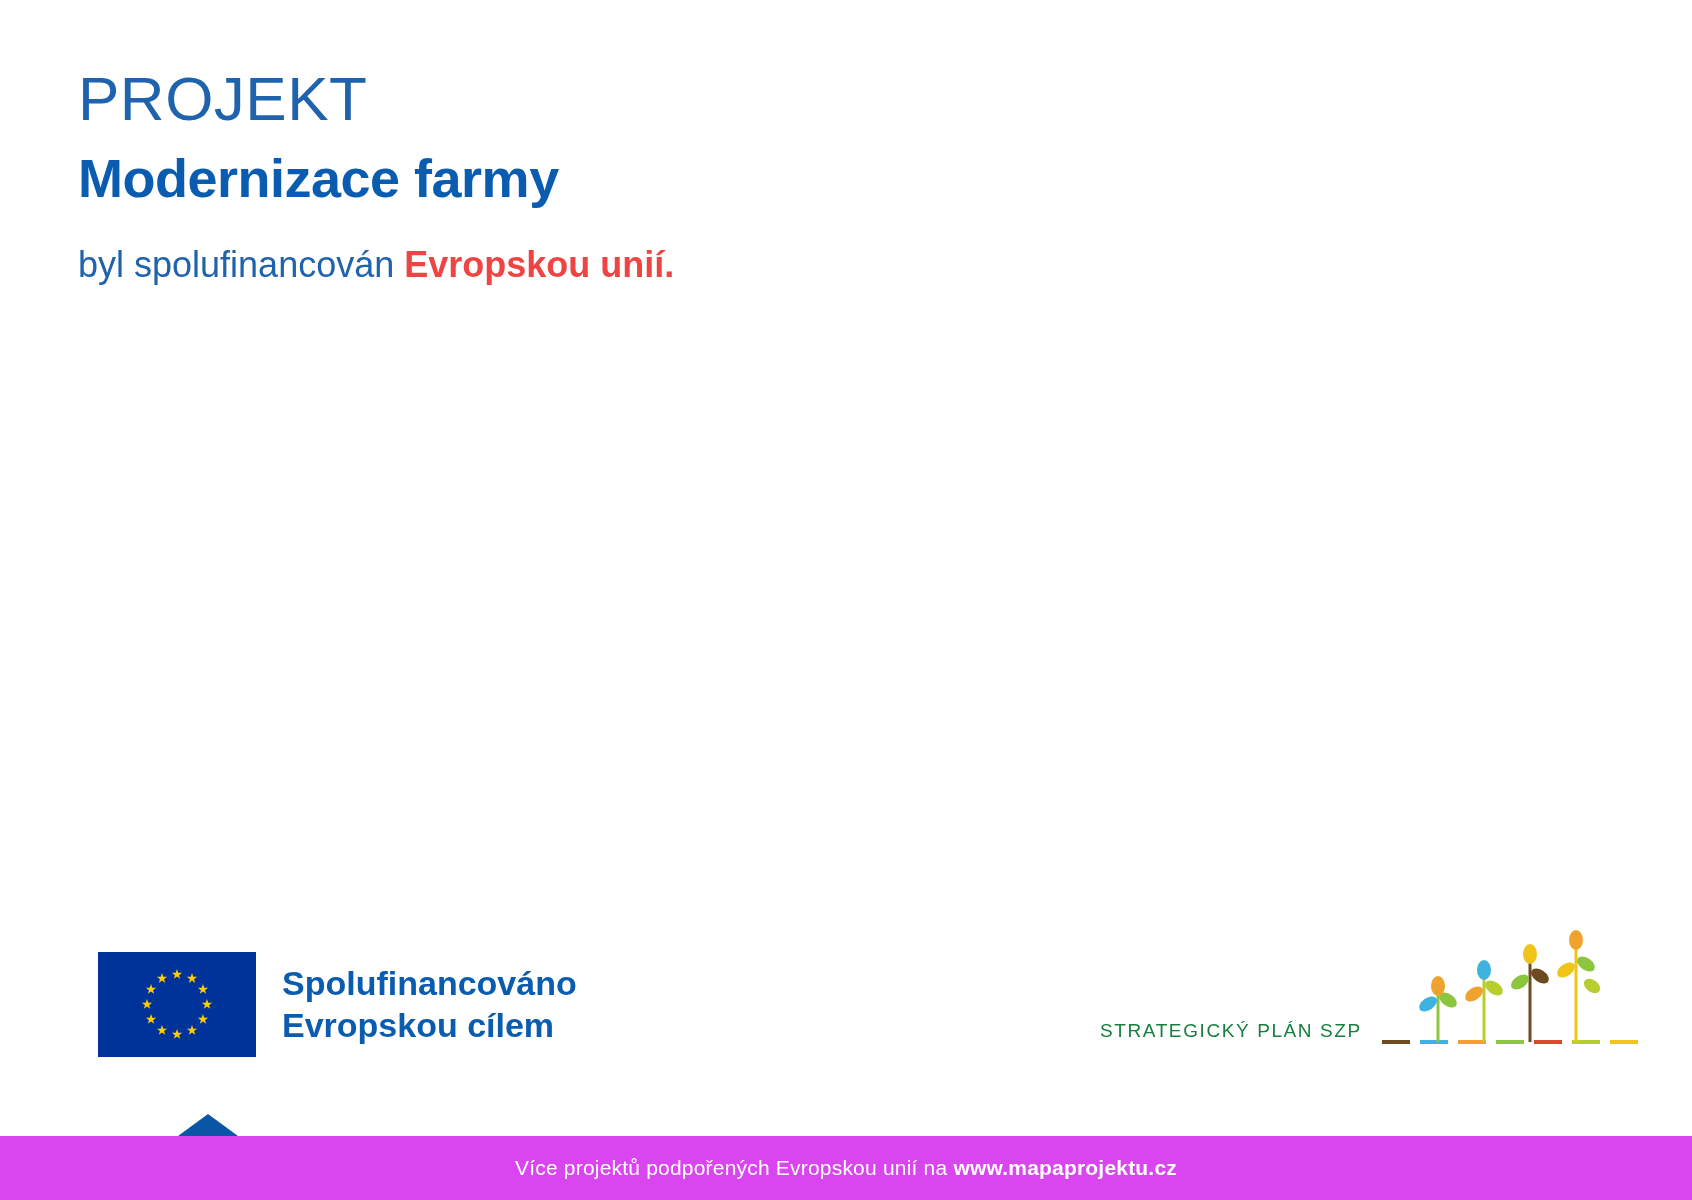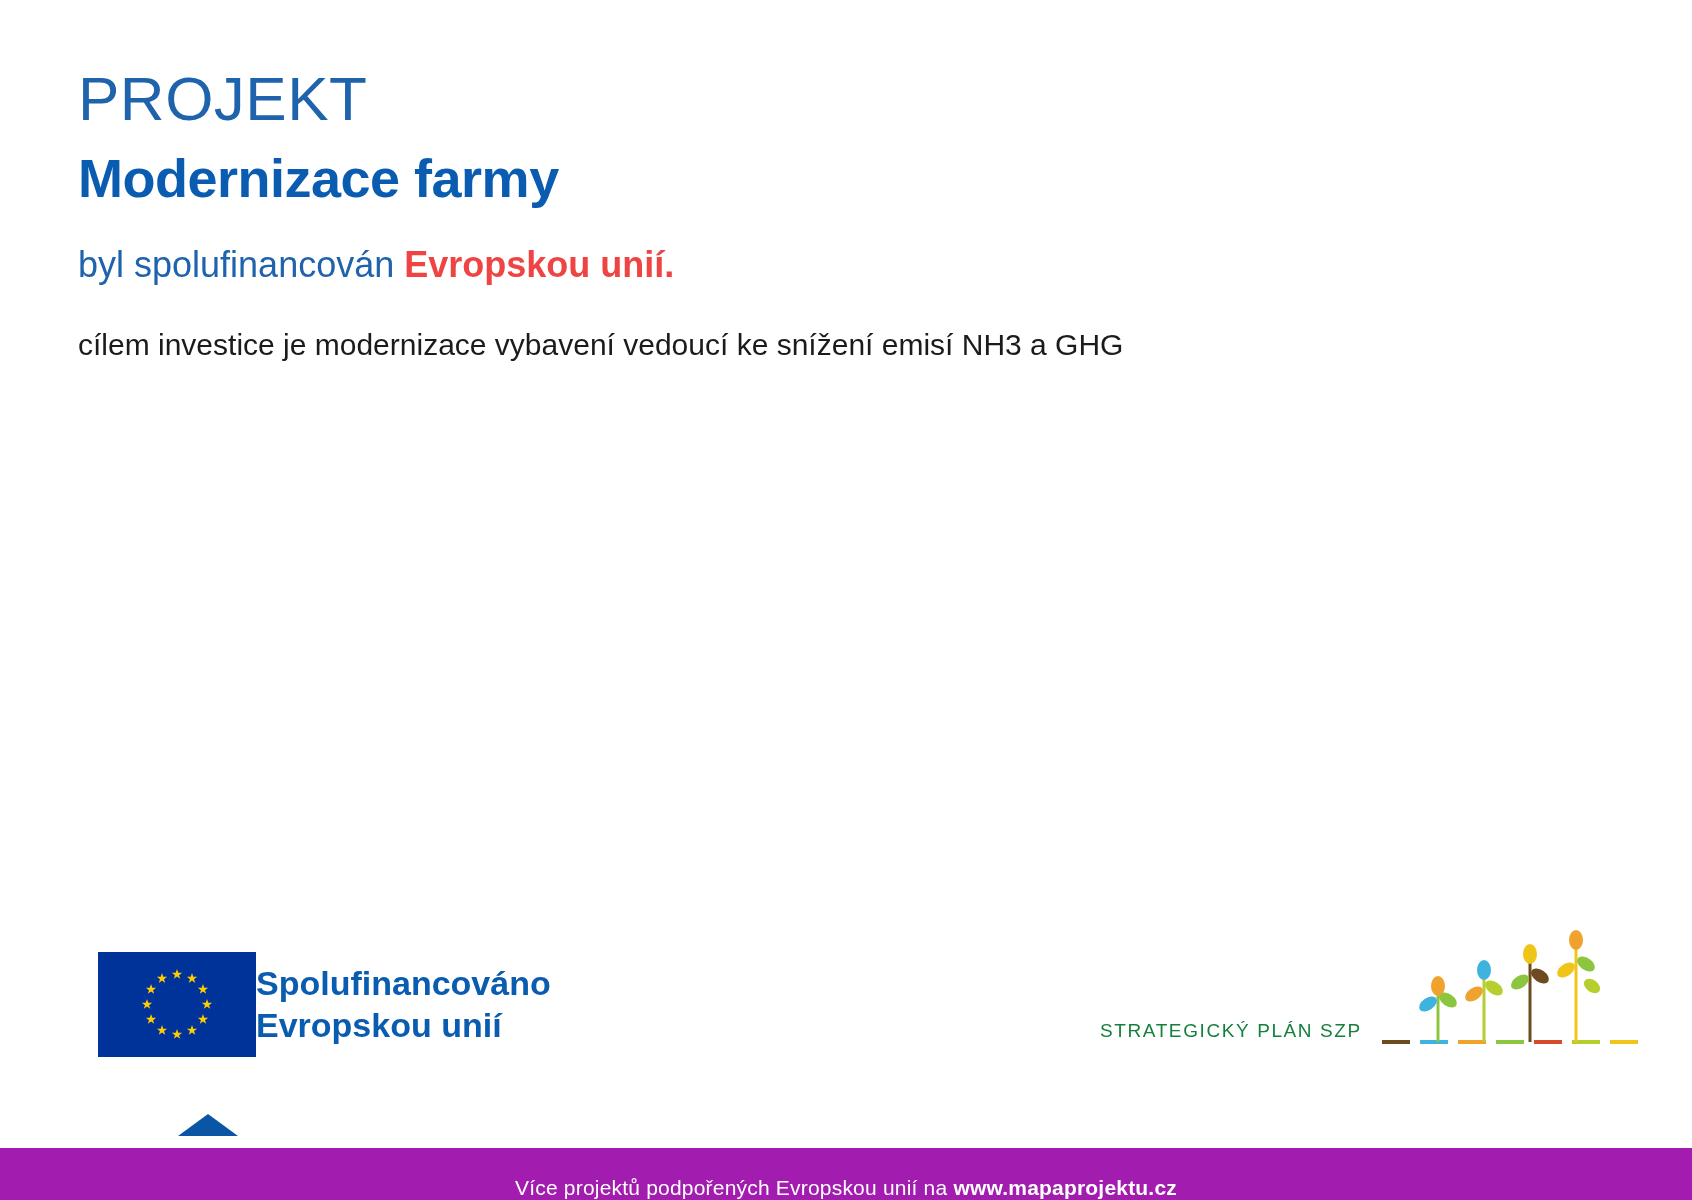--- a/index.html
+++ b/index.html
@@ -83,20 +83,21 @@
     background: #003399;
     position: relative;
     flex: none;
   }
   .eu-stars {
     position: absolute;
     inset: 0;
   }
 
   .eu-caption {
+    margin-left: 26px;
     color: #0a5cb0;
     font-weight: 700;
     font-size: 34px;
     line-height: 1.22;
     white-space: nowrap;
   }
 
   
   .szp-block {
     position: absolute;
@@ -122,24 +123,24 @@
     width: 260px;
     height: 140px;
   }
 
   
   .footer {
     position: absolute;
     left: 0;
     right: 0;
     bottom: 0;
-    height: 52px;
-    background: #a21caf;
+    height: 64px;
+    background: #d946ef;
     display: flex;
-    align-items: flex-end;
+    align-items: center;
     justify-content: center;
   }
   .footer-text {
     color: #ffffff;
     font-size: 21px;
     font-weight: 400;
     letter-spacing: 0.2px;
   }
   .footer-text .bold {
     font-weight: 700;
@@ -157,21 +158,20 @@
 </style>
 </head>
 <body>
 
 <div class="poster">
 
   <div class="content">
     <p class="kicker">PROJEKT</p>
     <h1 class="title">Modernizace farmy</h1>
     <p class="subtitle"><span>byl spolufinancován </span><span class="strong">Evropskou unií.</span></p>
-    <p class="description">cílem investice je modernizace vybavení vedoucí ke snížení emisí NH3 a GHG</p>
   </div>
 
   <div class="eu-block">
     <div class="eu-flag">
       <svg class="eu-stars" viewBox="0 0 158 105" xmlns="http://www.w3.org/2000/svg" aria-hidden="true">
         <g fill="#FFCC00">
           <g transform="translate(79,52.5)">
             <g transform="translate(0,-30)">
                 <polygon points="0,-5.4 1.27,-1.67 5.13,-1.67 2.03,0.64 3.17,4.37 0,2.1 -3.17,4.37 -2.03,0.64 -5.13,-1.67 -1.27,-1.67"></polygon>
               </g>
@@ -207,21 +207,21 @@
               </g>
             <g transform="rotate(330) translate(0,-30) rotate(-330)">
                 <polygon points="0,-5.4 1.27,-1.67 5.13,-1.67 2.03,0.64 3.17,4.37 0,2.1 -3.17,4.37 -2.03,0.64 -5.13,-1.67 -1.27,-1.67"></polygon>
               </g>
           </g>
         </g>
       </svg>
     </div>
     <div class="eu-caption">
       <div>Spolufinancováno</div>
-      <div>Evropskou unií</div>
+      <div>Evropskou cílem</div>
     </div>
   </div>
 
   <div class="szp-block">
     <div class="szp-text">STRATEGICKÝ PLÁN SZP</div>
     <svg class="szp-art" viewBox="0 0 260 140" xmlns="http://www.w3.org/2000/svg" aria-hidden="true">
 
       <g stroke-width="4" stroke-linecap="butt">
         <line x1="2" y1="112" x2="30" y2="112" stroke="#6d4a1f"></line>
         <line x1="40" y1="112" x2="68" y2="112" stroke="#3fb3e0"></line>

